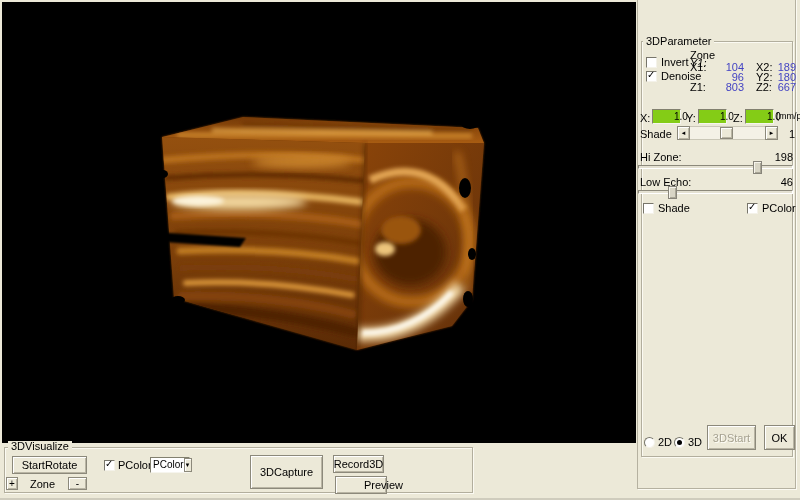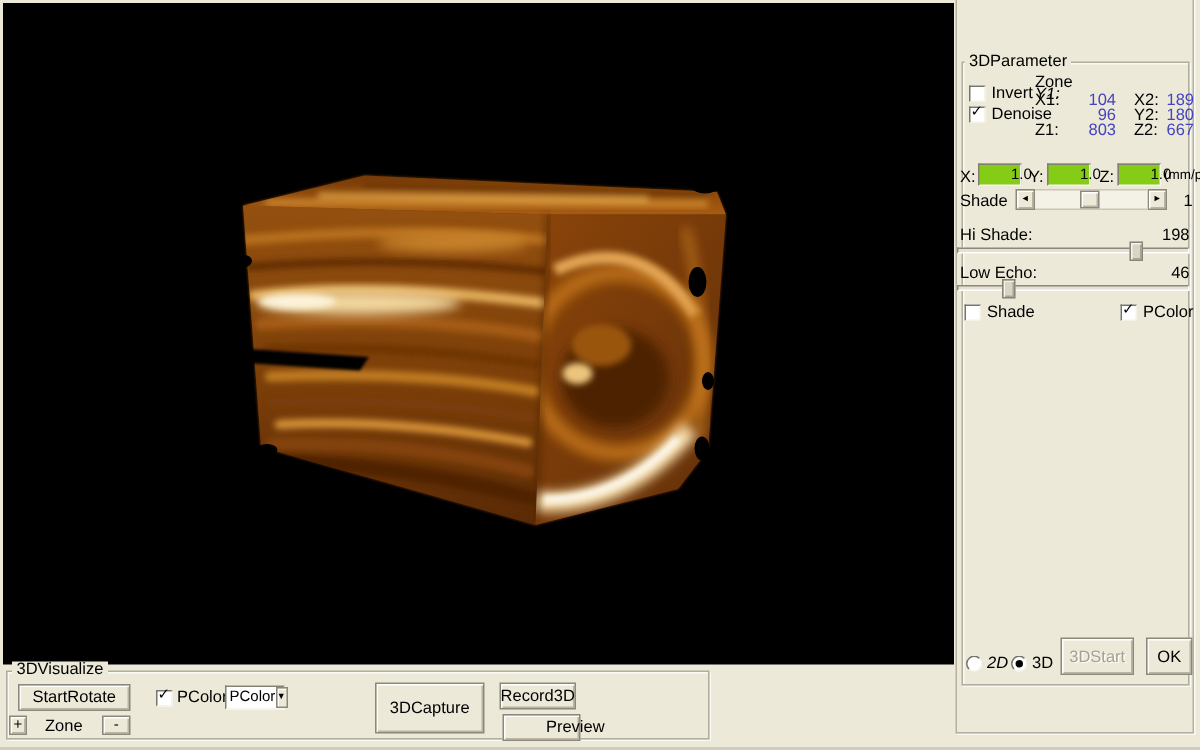--- a/index.html
+++ b/index.html
@@ -210,41 +210,41 @@
   <span class="lbl" style="left:640px;top:128px;">Shade</span>
   <div class="scrollbar" style="left:677px;top:126px;width:101px;">
     <span class="sb-btn">◄</span>
     <div class="sb-track">
       <span class="sb-thumb" style="left:30px"></span>
     </div>
     <span class="sb-btn">►</span>
   </div>
   <span class="lbl" style="left:789px;top:128px;">1</span>
 
-  <span class="lbl" style="left:640px;top:151px;">Hi Shade:</span>
+  <span class="lbl" style="left:640px;top:151px;">Hi Zone:</span>
   <span class="val-right" style="left:760px;top:151px;width:33px;">198</span>
   <div class="sl-track" style="left:638px;top:165px;width:155px;">
     <span class="sl-thumb" style="left:114px"></span>
   </div>
 
   <span class="lbl" style="left:640px;top:176px;">Low Echo:</span>
   <span class="val-right" style="left:760px;top:176px;width:33px;">46</span>
   <div class="sl-track" style="left:638px;top:190px;width:155px;">
     <span class="sl-thumb" style="left:29px"></span>
   </div>
 
   <span class="cb" style="left:643px;top:203px;"></span>
   <span class="lbl" style="left:658px;top:202px;">Shade</span>
   <span class="cb" style="left:747px;top:203px;">
     <span class="mark">✓</span>
   </span>
   <span class="lbl" style="left:762px;top:202px;">PColor</span>
 
   <span class="radio" style="left:644px;top:437px;"></span>
-  <span class="lbl" style="left:658px;top:436px;font-style:italic;">2D</span>
+  <span class="lbl" style="left:658px;top:436px;">2D</span>
   <span class="radio" style="left:674px;top:437px;">
     <span class="dot"></span>
   </span>
   <span class="lbl" style="left:688px;top:436px;">3D</span>
 
   <div class="btn disabled" style="left:707px;top:425px;width:49px;height:25px;">3DStart</div>
   <div class="btn" style="left:764px;top:425px;width:31px;height:25px;">OK</div>
 
   <div class="groupbox" style="left:4px;top:447px;width:469px;height:46px;"></div>
   <span class="gb-title" style="left:8px;top:441px;">3DVisualize</span>

